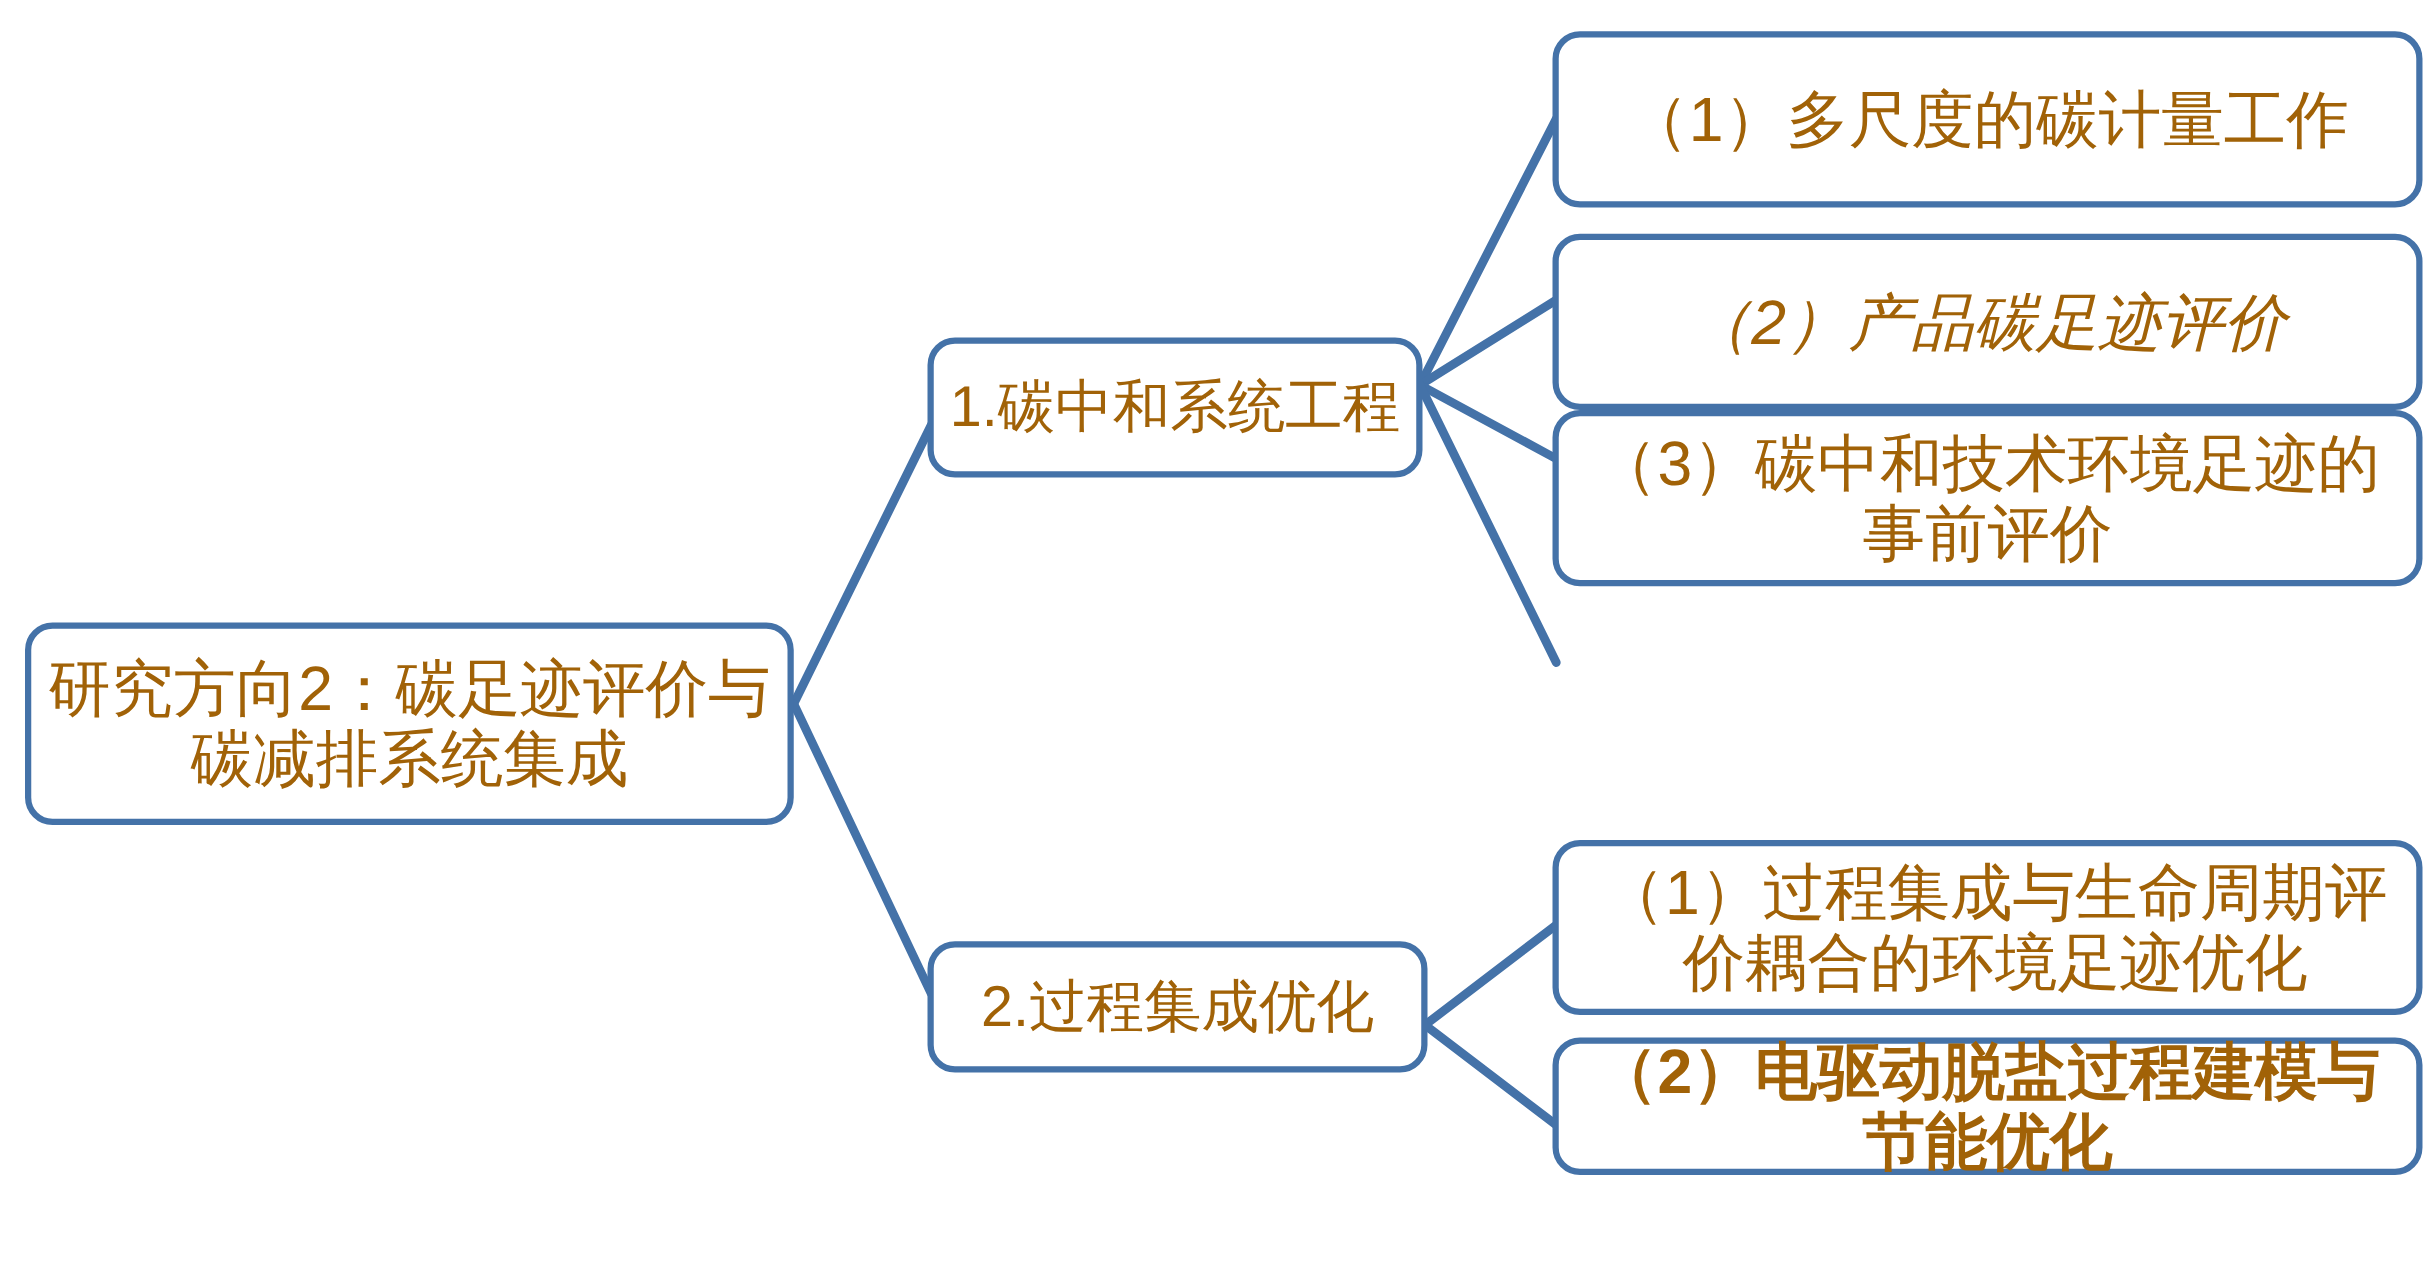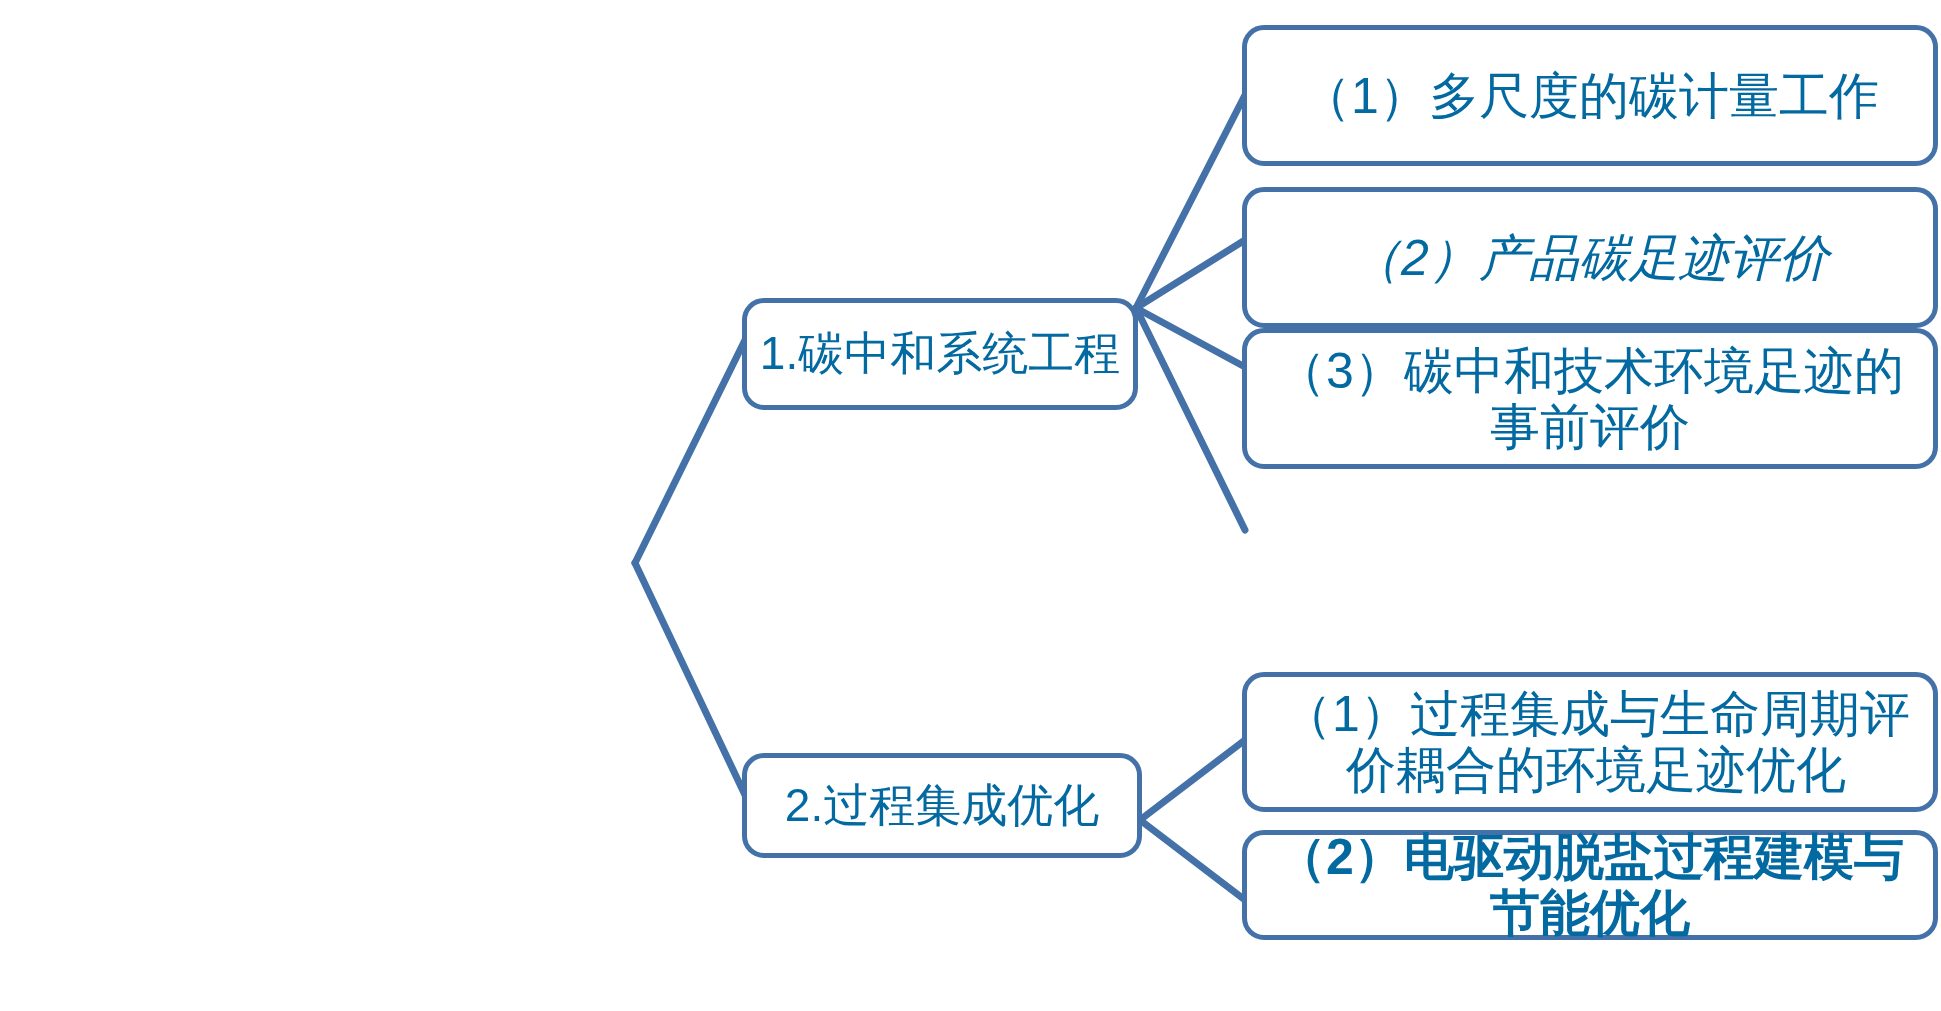--- a/index.html
+++ b/index.html
@@ -28,21 +28,21 @@
   .node {
     position: absolute;
     box-sizing: border-box;
     border: 5px solid #4472A8;
     border-radius: 22px;
     background: #ffffff;
     display: flex;
     align-items: center;
     justify-content: center;
     text-align: center;
-    color: #0369a1;
+    color: #a16207;
     line-height: 1.12;
     padding: 2px 10px;
     z-index: 2;
   }
   .node span {
     display: block;
     width: 100%;
   }
   .root {
     left: 20px;
@@ -52,21 +52,20 @@
     font-size: 50px;
   }
   .lvl2 {
     font-size: 46px;
   }
   .n-l2-1 {
     left: 742px;
     top: 270px;
     width: 396px;
     height: 112px;
-    margin-top: 28px;
   }
   .n-l2-2 {
     left: 742px;
     top: 753px;
     width: 400px;
     height: 105px;
   }
   .leaf {
     left: 1242px;
     width: 696px;
@@ -94,20 +93,23 @@
       <line x1="1136" y1="308" x2="1245" y2="95"></line>
       <line x1="1136" y1="308" x2="1245" y2="240"></line>
       <line x1="1136" y1="308" x2="1245" y2="367"></line>
       <line x1="1136" y1="308" x2="1245" y2="530"></line>
 
       <line x1="1140" y1="820" x2="1245" y2="740"></line>
       <line x1="1140" y1="820" x2="1245" y2="900"></line>
     </g>
   </svg>
 
+  <div class="node root">
+    <span>研究方向2：碳足迹评价与碳减排系统集成</span>
+  </div>
 
   <div class="node lvl2 n-l2-1">
     <span>1.碳中和系统工程</span>
   </div>
 
   <div class="node lvl2 n-l2-2">
     <span>2.过程集成优化</span>
   </div>
 
   <div class="node leaf n-l3-1">

